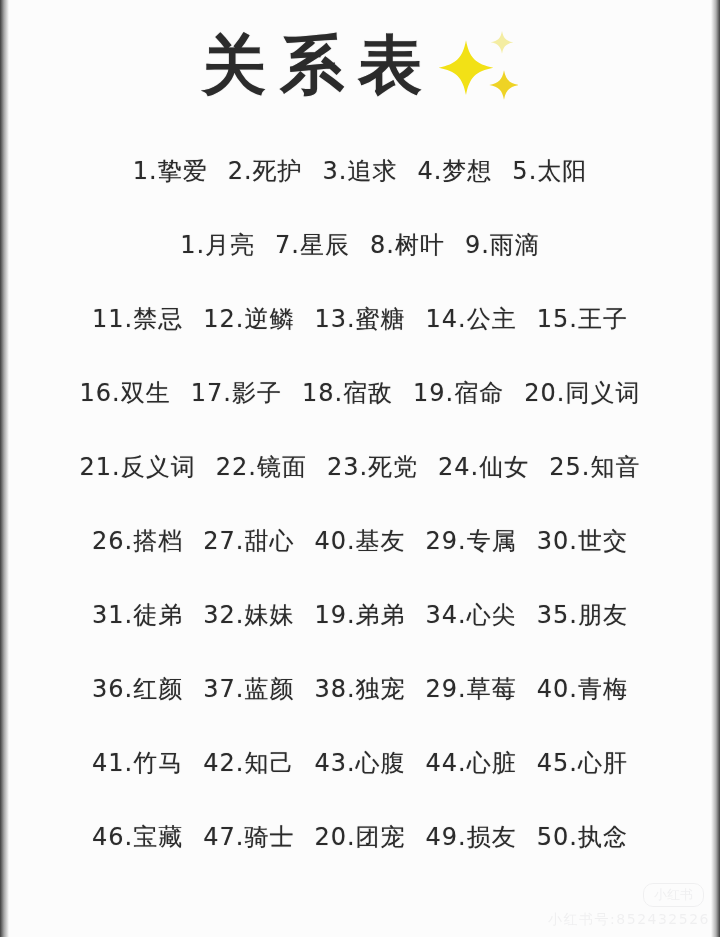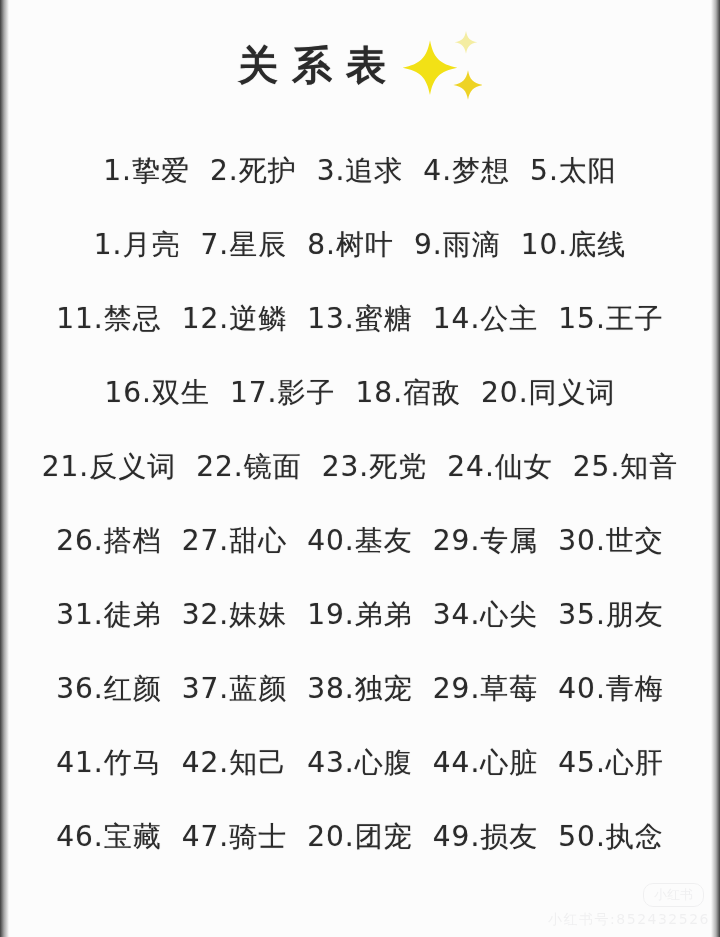--- a/index.html
+++ b/index.html
@@ -42,21 +42,21 @@
   .title-wrap {
     height: 118px;
     padding-top: 12px;
     box-sizing: border-box;
     display: flex;
     align-items: center;
     justify-content: center;
     white-space: nowrap;
   }
   .title-text {
-    font-size: 40px;
+    font-size: 64px;
     font-weight: 600;
     letter-spacing: 14px;
     text-shadow: 0 0 1px rgba(40,40,40,0.45);
   }
   .sparkles {
     width: 80px;
     height: 92px;
     margin-left: 2px;
     flex: 0 0 auto;
   }
@@ -68,21 +68,21 @@
     margin-top: 16px;
   }
   .row {
     height: 74px;
     display: flex;
     align-items: center;
     justify-content: center;
     white-space: nowrap;
   }
   .item {
-    font-size: 28px;
+    font-size: 24px;
     font-weight: 500;
     margin: 0 10px;
     letter-spacing: 1px;
     text-shadow: 0 0 1px rgba(40,40,40,0.40);
     flex: 0 0 auto;
   }
 
   .watermark {
     position: absolute;
     right: 10px;
@@ -130,33 +130,33 @@
         <span class="item">2.死护</span>
         <span class="item">3.追求</span>
         <span class="item">4.梦想</span>
         <span class="item">5.太阳</span>
       </div>
       <div class="row">
         <span class="item">1.月亮</span>
         <span class="item">7.星辰</span>
         <span class="item">8.树叶</span>
         <span class="item">9.雨滴</span>
-        <span class="item">10.底线</span>
       </div>
       <div class="row">
         <span class="item">11.禁忌</span>
         <span class="item">12.逆鳞</span>
         <span class="item">13.蜜糖</span>
         <span class="item">14.公主</span>
         <span class="item">15.王子</span>
       </div>
       <div class="row">
         <span class="item">16.双生</span>
         <span class="item">17.影子</span>
         <span class="item">18.宿敌</span>
+        <span class="item">19.宿命</span>
         <span class="item">20.同义词</span>
       </div>
       <div class="row">
         <span class="item">21.反义词</span>
         <span class="item">22.镜面</span>
         <span class="item">23.死党</span>
         <span class="item">24.仙女</span>
         <span class="item">25.知音</span>
       </div>
       <div class="row">

